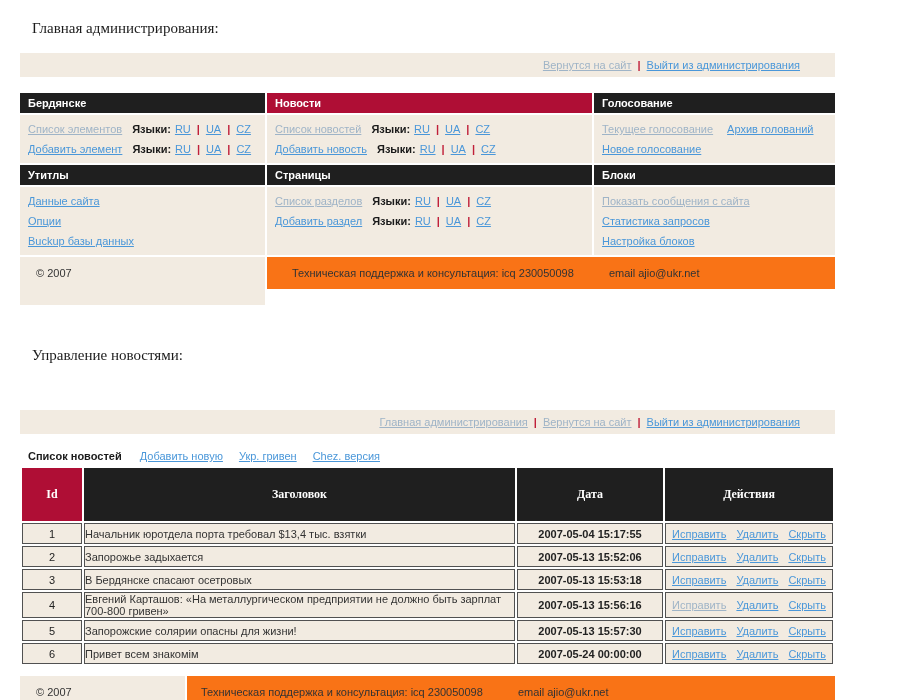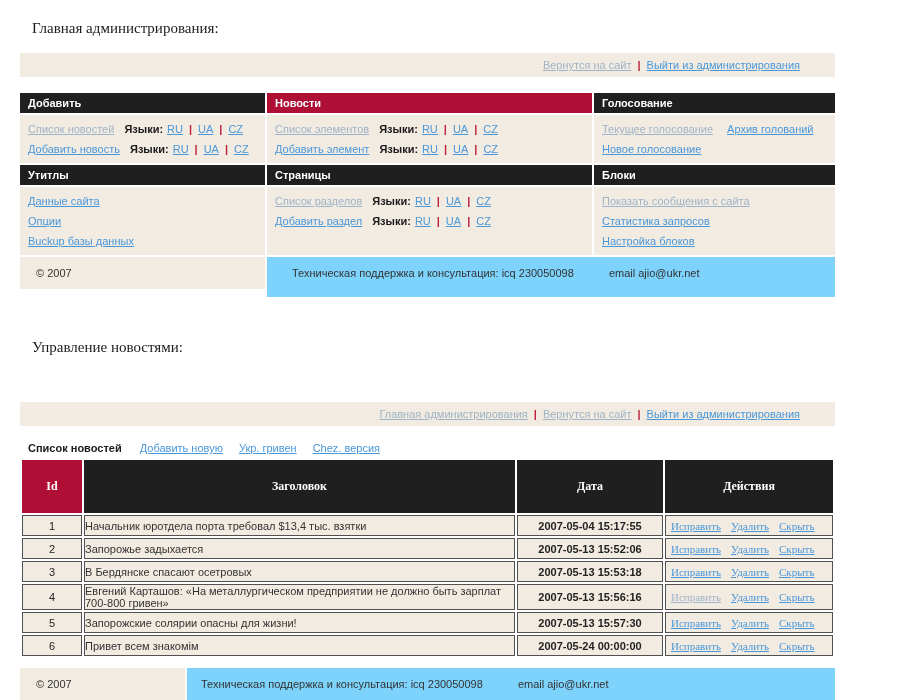--- a/index.html
+++ b/index.html
@@ -30,22 +30,22 @@
   }
   .sec-header.accent{background:#af0e35;}
   .sec-body{background:#f2ebe1;padding:4px 8px;}
   .item-line{height:20px;line-height:20px;white-space:nowrap;}
   .multi-gap{margin-left:14px;}
   .lang-label{color:#1a1a1a;font-weight:bold;margin-left:10px;margin-right:4px;}
   
   .footer-grid{display:grid;gap:2px;margin-top:2px;}
   .footer-grid.admin{grid-template-columns:245px 1fr;}
   .footer-grid.news{grid-template-columns:165px 1fr;}
-  .footer-left{background:#f2ebe1;height:32px;line-height:32px;padding-left:16px;}
-  .footer-right{background:#7dd3fc;height:40px;line-height:32px;padding-left:25px;white-space:nowrap;}
+  .footer-left{background:#f2ebe1;height:48px;line-height:32px;padding-left:16px;}
+  .footer-right{background:#f97316;height:32px;line-height:32px;padding-left:25px;white-space:nowrap;}
   .footer-grid.news .footer-right{padding-left:14px;}
   .footer-email{margin-left:32px;}
   
   .tabs{margin:9px 0 4px 8px;white-space:nowrap;}
   .tab-active{font-weight:bold;color:#1a1a1a;margin-right:18px;}
   a.tab{margin-right:16px;}
   
   table.news{width:815px;border-collapse:separate;border-spacing:2px;}
   table.news th{
     font-family:"Liberation Serif",serif;font-size:12px;font-weight:bold;color:#fff;
@@ -54,41 +54,41 @@
   th.col-id{background:#af0e35;border:1px solid #af0e35;width:26px;}
   th.col-dark{background:#1f1f1f;border:1px solid #1f1f1f;}
   th.col-date{width:112px;}
   th.col-actions{width:134px;}
   table.news td{
     background:#f2ebe1;border:1px solid #515151;height:19px;padding:0;
   }
   td.td-id{text-align:center;color:#222;}
   td.td-title{padding-left:8px;color:#333;}
   td.td-date{text-align:center;font-weight:bold;color:#222;}
-  td.td-actions{white-space:nowrap;font-family:Liberation Serif, serif;}
+  td.td-actions{text-align:center;white-space:nowrap;}
   .action{margin:0 5px;}
 </style>
 </head>
 <body>
 
 <div class="page-title" id="admin-title">Главная администрирования:</div>
 
 <div class="panel">
   <div class="topbar"><a class="lnk visited" href="#">Вернутся на сайт</a><span class="sep">|</span><a class="lnk" href="#">Выйти из администрирования</a></div>
   <div class="sec-grid">
-      <div class="sec-header">Добавить</div>
+      <div class="sec-header">Бердянске</div>
       <div class="sec-header accent">Новости</div>
       <div class="sec-header">Голосование</div>
       <div class="sec-body">
+        <div class="item-line"><a class="lnk visited" href="#">Список элементов</a><span class="lang-label">Языки:</span><a class="lnk" href="#">RU</a><span class="sep">|</span><a class="lnk" href="#">UA</a><span class="sep">|</span><a class="lnk" href="#">CZ</a></div>
+        <div class="item-line"><a class="lnk" href="#">Добавить элемент</a><span class="lang-label">Языки:</span><a class="lnk" href="#">RU</a><span class="sep">|</span><a class="lnk" href="#">UA</a><span class="sep">|</span><a class="lnk" href="#">CZ</a></div>
+      </div>
+      <div class="sec-body">
         <div class="item-line"><a class="lnk visited" href="#">Список новостей</a><span class="lang-label">Языки:</span><a class="lnk" href="#">RU</a><span class="sep">|</span><a class="lnk" href="#">UA</a><span class="sep">|</span><a class="lnk" href="#">CZ</a></div>
         <div class="item-line"><a class="lnk" href="#">Добавить новость</a><span class="lang-label">Языки:</span><a class="lnk" href="#">RU</a><span class="sep">|</span><a class="lnk" href="#">UA</a><span class="sep">|</span><a class="lnk" href="#">CZ</a></div>
-      </div>
-      <div class="sec-body">
-        <div class="item-line"><a class="lnk visited" href="#">Список элементов</a><span class="lang-label">Языки:</span><a class="lnk" href="#">RU</a><span class="sep">|</span><a class="lnk" href="#">UA</a><span class="sep">|</span><a class="lnk" href="#">CZ</a></div>
-        <div class="item-line"><a class="lnk" href="#">Добавить элемент</a><span class="lang-label">Языки:</span><a class="lnk" href="#">RU</a><span class="sep">|</span><a class="lnk" href="#">UA</a><span class="sep">|</span><a class="lnk" href="#">CZ</a></div>
       </div>
       <div class="sec-body">
         <div class="item-line"><a class="lnk visited" href="#">Текущее голосование</a><a class="lnk multi-gap" href="#">Архив голований</a></div>
         <div class="item-line"><a class="lnk" href="#">Новое голосование</a></div>
       </div>
       <div class="sec-header">Утитлы</div>
       <div class="sec-header">Страницы</div>
       <div class="sec-header">Блоки</div>
       <div class="sec-body">
         <div class="item-line"><a class="lnk" href="#">Данные сайта</a></div>

